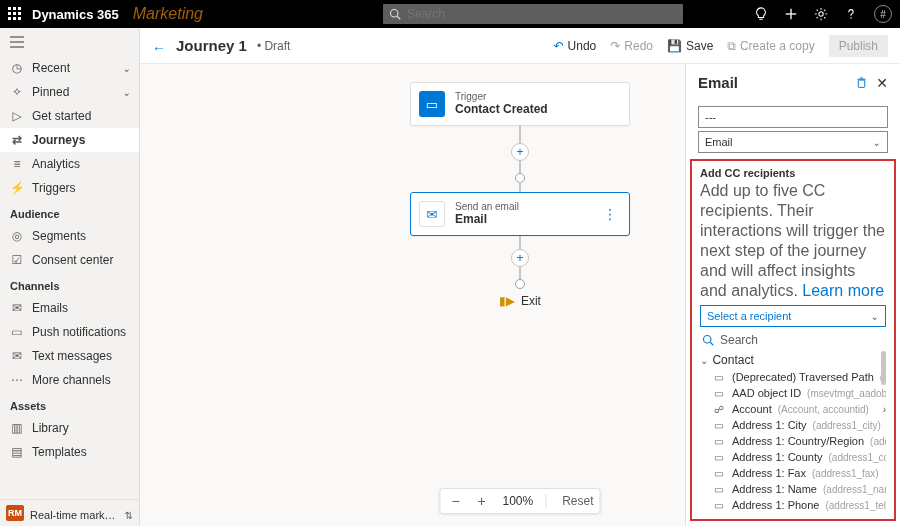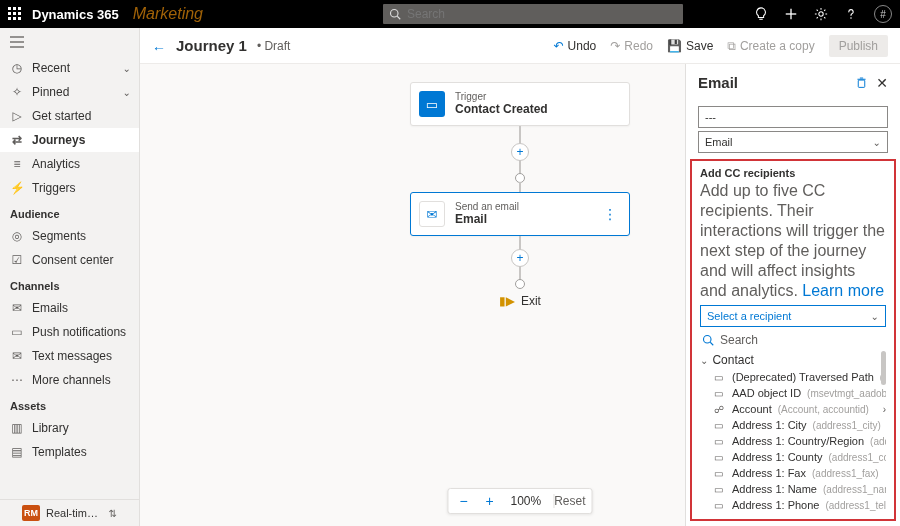--- a/index.html
+++ b/index.html
@@ -21,21 +21,21 @@
 
   
   .app { display:flex; height:498px; }
   .sidebar { width:140px; background:#f3f2f1; border-right:1px solid #e1dfdd; display:flex; flex-direction:column; }
   .hamb { padding:8px 10px; font-size:14px; color:#605e5c; }
   .navitem { display:flex; align-items:center; padding:5px 10px; gap:8px; cursor:pointer; font-size:12px; color:#323130; position:relative;}
   .navitem .nicon { width:14px; text-align:center; color:#605e5c; }
   .navitem.active { background:#fff; font-weight:600; }
   .navgroup { font-weight:600; font-size:11px; color:#323130; padding:8px 10px 4px; }
   .chev { position:absolute; right:8px; color:#605e5c; font-size:10px; }
-  .sidefooter { margin-top:auto; border-top:1px solid #e1dfdd; display:flex; align-items:center; padding:5px 22px; gap:6px; }
+  .sidefooter { margin-top:auto; border-top:1px solid #e1dfdd; display:flex; align-items:flex-end; padding:5px 6px; gap:6px; }
   .sidefooter .badge { background:#ca5010; color:#fff; font-size:9px; font-weight:600; width:18px; height:16px; display:flex; align-items:center; justify-content:center; border-radius:2px; }
   .sidefooter .ftlabel { font-size:11px; white-space:nowrap; overflow:hidden; text-overflow:ellipsis; flex:1; }
   .sidefooter .updn { font-size:10px; color:#605e5c;}
 
   .main { flex:1; position:relative; display:flex; flex-direction:column; background:#faf9f8; }
   .cmdbar { height:36px; background:#fff; border-bottom:1px solid #edebe9; display:flex; align-items:center; padding:0 12px; }
   .backarrow { color:#0078d4; font-size:14px; margin-right:10px; cursor:pointer; }
   .jtitle { font-size:15px; font-weight:600; margin-right:10px; }
   .status { font-size:12px; color:#605e5c; }
   .cmdactions { margin-left:auto; display:flex; align-items:center; gap:14px; font-size:12px; }
@@ -55,21 +55,21 @@
   .connector { width:2px; background:#c8c6c4; }
   .plus { width:18px; height:18px; border:1px solid #c8c6c4; border-radius:50%; background:#fff; display:flex; align-items:center; justify-content:center; color:#0078d4; font-size:12px; margin:-1px 0;}
   .ring { width:10px; height:10px; border:1.5px solid #a19f9d; border-radius:50%; background:#fff; margin:-1px 0;}
   .exitrow { display:flex; align-items:center; gap:6px; margin-top:6px;}
   .exitrow .flag { color:#d29200; font-size:12px;}
   .exitrow .extxt { font-size:12px; color:#323130;}
 
   .zoombar { position:absolute; bottom:12px; left:50%; transform:translateX(-50%); background:#fff; border:1px solid #e1dfdd; border-radius:3px; display:flex; align-items:center; padding:4px 6px; gap:8px; box-shadow:0 1px 3px rgba(0,0,0,0.08);}
   .zoombar .zbtn { color:#0078d4; font-size:14px; width:18px; text-align:center; cursor:pointer;}
   .zoombar .zval { font-size:12px; color:#323130; padding:0 4px;}
-  .zoombar .reset { font-size:12px; color:#605e5c; border-left:1px solid #e1dfdd; padding-left:0; cursor:pointer;}
+  .zoombar .reset { font-size:12px; color:#605e5c; border-left:1px solid #e1dfdd; padding-left:16px; cursor:pointer;}
 
   
   .panel { position:absolute; top:36px; right:0; width:215px; height:462px; background:#fff; border-left:1px solid #e1dfdd; display:flex; flex-direction:column;}
   .phead { display:flex; align-items:center; padding:10px 12px 6px; }
   .phead .ptitle { font-size:15px; font-weight:600; flex:1;}
   .phead .picon { color:#0078d4; font-size:13px; margin-left:8px; cursor:pointer;}
   .phead .pclose { font-size:14px; cursor:pointer; margin-left:8px;}
   .pbody { padding:6px 12px 0 12px; font-size:11px; }
   .flabel { font-size:11px; font-weight:600; margin-top:6px;}
   .req::after { content:" *"; color:#a4262c; }

